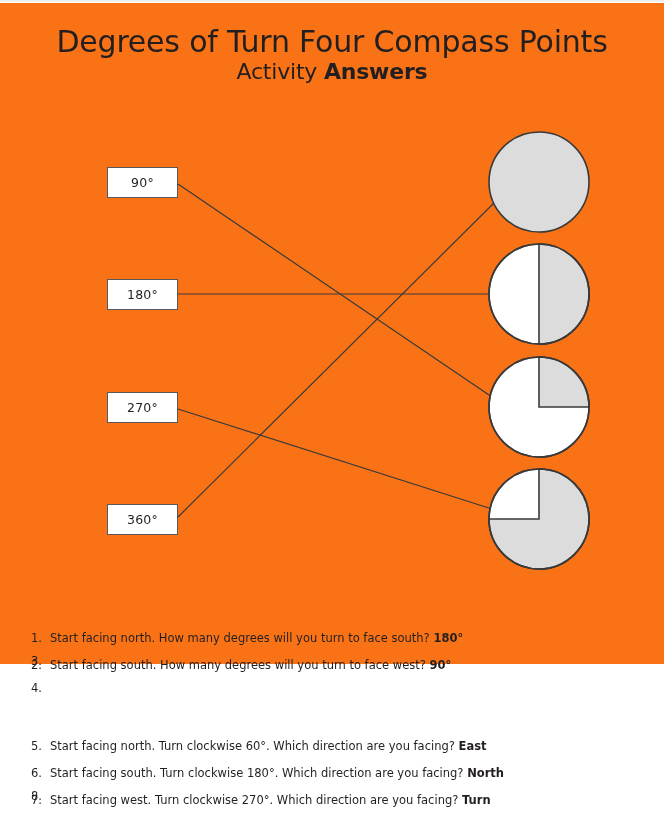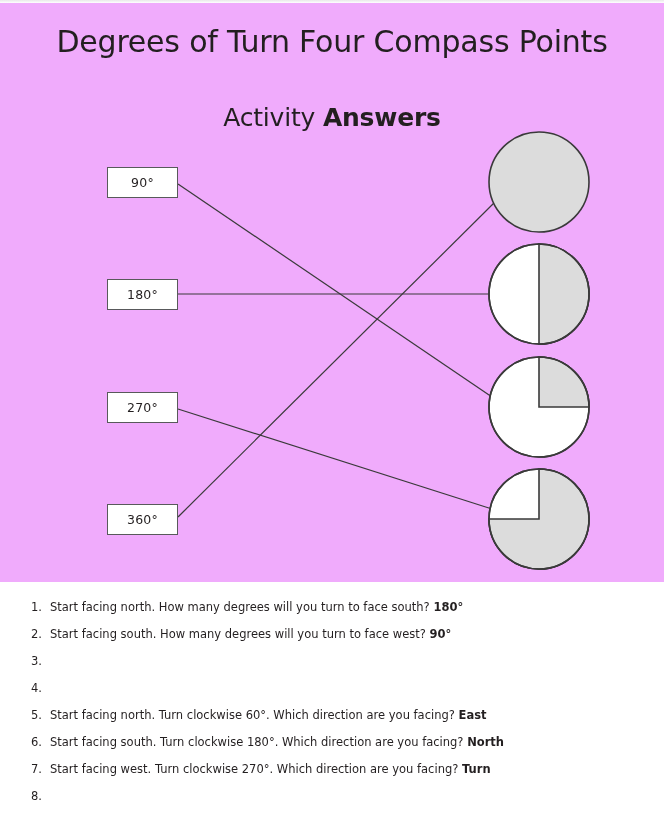--- a/index.html
+++ b/index.html
@@ -11,22 +11,22 @@
     height: 818px;
     background: #ffffff;
     font-family: "Liberation Sans", sans-serif;
     color: #231f20;
     overflow: hidden;
     position: relative;
   }
   #page {
     position: relative;
     width: 664px;
-    height: 582px;
-    background: #f0abfc;
+    height: 664px;
+    background: #f97316;
     box-sizing: border-box;
   }
   .top-edge {
     position: absolute;
     top: 0; left: 0;
     width: 664px;
     height: 3px;
     background: linear-gradient(to bottom, #e9e9e9, #ffffff);
   }
 
@@ -41,22 +41,21 @@
   }
   .title-line {
     font-family: "DejaVu Sans", sans-serif;
     font-size: 30px;
     font-weight: 400;
     letter-spacing: -0.2px;
     color: #231f20;
     white-space: nowrap;
   }
   .title-line-2 {
-    font-size: 25px;
-    margin-top: 44px;
+    font-size: 22px;
   }
   .title-strong {
     font-weight: 700;
   }
 
   
   .match-area {
     position: absolute;
     top: 120px;
     left: 0;
@@ -102,20 +101,21 @@
     font-family: "DejaVu Sans", sans-serif;
     font-size: 11.5px;
     color: #231f20;
     flex: 0 0 auto;
   }
   .q-text {
     font-family: "DejaVu Sans", sans-serif;
     font-size: 11.5px;
     color: #231f20;
     white-space: nowrap;
+    margin-top: 31px;
   }
   .q-answer {
     font-weight: 700;
     color: #231f20;
   }
 </style>
 </head>
 <body>
 
 <div id="page">

